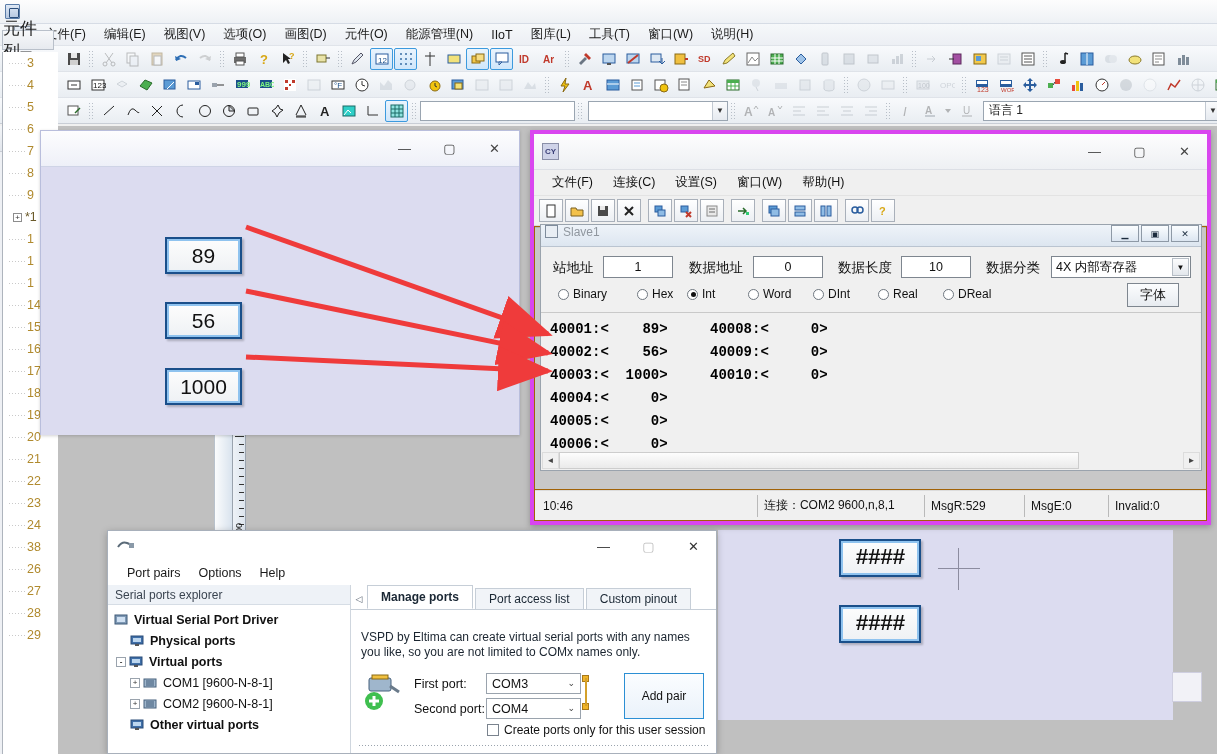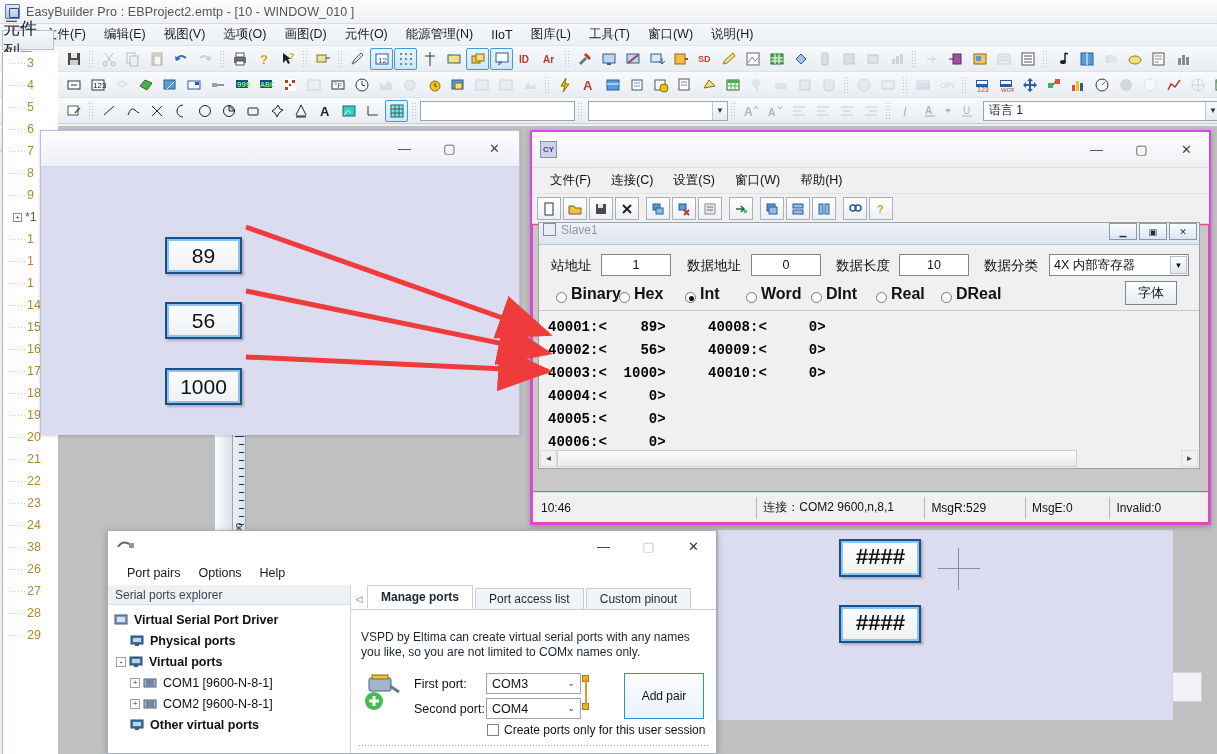--- a/index.html
+++ b/index.html
@@ -177,21 +177,21 @@
     position:absolute; left:1172px; top:672px; width:30px; height:30px;
     background:#f2f2f7; border:1px solid #cfcfe0;
   }
 
   
   .arrows{ position:absolute; left:0; top:0; width:1217px; height:754px; pointer-events:none;}
 
   
   .cywin{
     position:absolute; left:530px; top:130px; width:681px; height:395px;
-    background:#ec4899; border:2px solid #d946ef;
+    background:#a16207; border:4px solid #d946ef;
     box-shadow:0 2px 6px rgba(0,0,0,.25);
   }
   .cy-title{
     height:36px; background:linear-gradient(#fdfdfe,#eef0f3);
     border-bottom:1px solid #dcdfe5; display:flex; align-items:center;
   }
   .cy-icon{
     width:17px;height:17px;margin-left:8px;margin-right:6px;
     background:#cfd3e8;border:1px solid #8a8fa8; font-size:8px;
     display:flex;align-items:center;justify-content:center;color:#3b3f77;font-weight:bold;
@@ -242,21 +242,21 @@
   }
   .f-select{
     position:absolute; height:22px; border:1px solid #7e868f; background:#fff;
     display:flex; align-items:center; font-size:12.5px; color:#111; padding-left:4px;
   }
   .f-select .arr{
     position:absolute; right:1px; top:1px; bottom:1px; width:17px;
     background:linear-gradient(#fcfcfd,#e3e7ec); border:1px solid #b7bec6;
     display:flex;align-items:center;justify-content:center;font-size:8px;
   }
-  .radio{ position:absolute; display:flex; align-items:flex-end; font-size:16px; color:#111;font-weight:bold;}
+  .radio{ position:absolute; display:flex; align-items:center; font-size:12px; color:#111;}
   .radio .dot{
     width:11px;height:11px;border:1px solid #6f7780;border-radius:50%;
     background:#fff; margin-right:4px; position:relative;
   }
   .radio.on .dot:after{
     content:"";position:absolute;left:2.5px;top:2.5px;width:5px;height:5px;
     border-radius:50%;background:#111;
   }
   .fontbtn{
     position:absolute; right:22px; top:36px; width:52px; height:24px;
@@ -348,21 +348,20 @@
   .conn-line{ position:absolute; background:#d4a02a; }
   .faded{ opacity:.35; }
 </style>
 </head>
 <body>
 
 <div id="root">
 
   <div class="eb-title">
     <div class="ico"></div>
-    <span class="eb-title-text">EasyBuilder Pro : EBProject2.emtp - [10 - WINDOW_010 ]</span>
   </div>
 
   <div class="eb-menubar">
     <div class="grip"></div>
     <div class="eb-appicon"></div>
     <div class="menu-item">文件(F)</div>
     <div class="menu-item">编辑(E)</div>
     <div class="menu-item">视图(V)</div>
     <div class="menu-item">选项(O)</div>
     <div class="menu-item">画图(D)</div>
@@ -1397,21 +1396,21 @@
           <span class="f-label" style="left:445px; top:12px;">数据分类</span>
           <div class="f-select" style="left:510px; top:9px; width:140px;">
             <span>4X 内部寄存器</span>
             <span class="arr">▼</span>
           </div>
 
           <div class="radio" style="left:17px; top:40px;">
             <span class="dot"></span>
             <span>Binary</span>
           </div>
-          <div class="radio" style="left:80px; top:40px;">
+          <div class="radio" style="left:96px; top:40px;">
             <span class="dot"></span>
             <span>Hex</span>
           </div>
           <div class="radio on" style="left:146px; top:40px;">
             <span class="dot"></span>
             <span>Int</span>
           </div>
           <div class="radio" style="left:207px; top:40px;">
             <span class="dot"></span>
             <span>Word</span>

